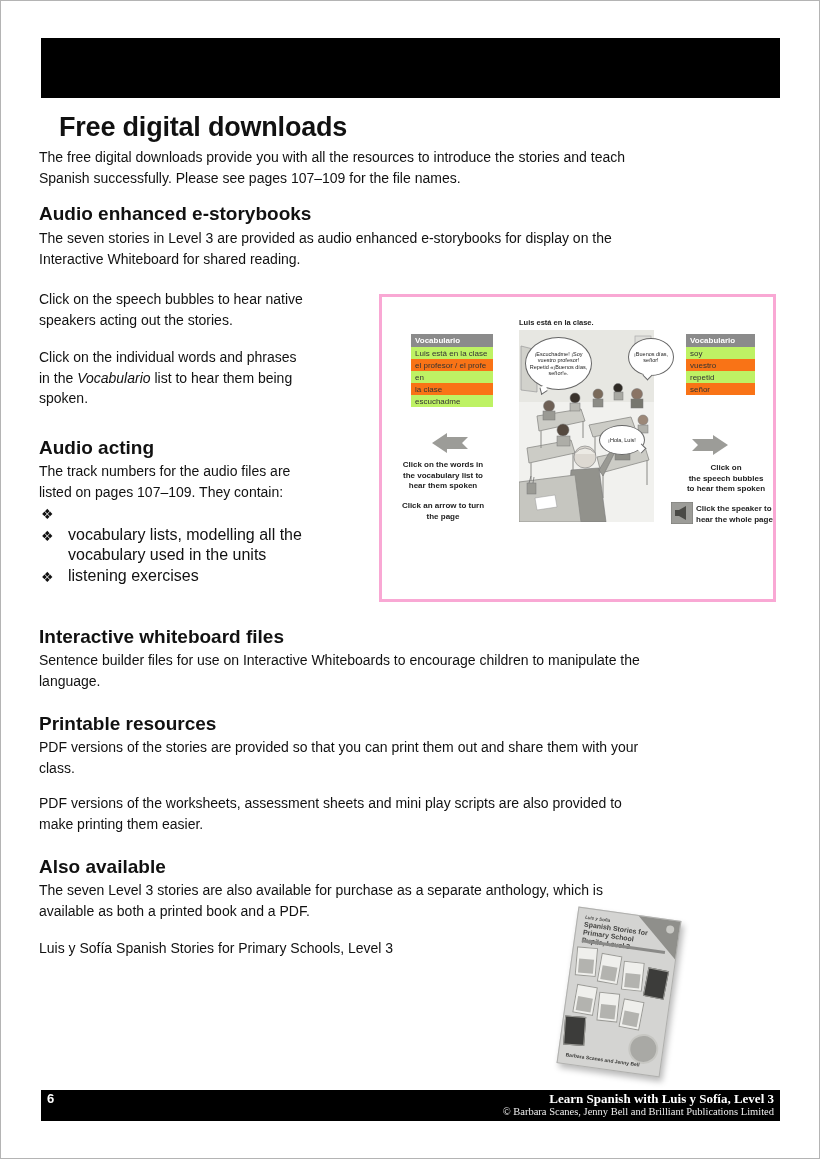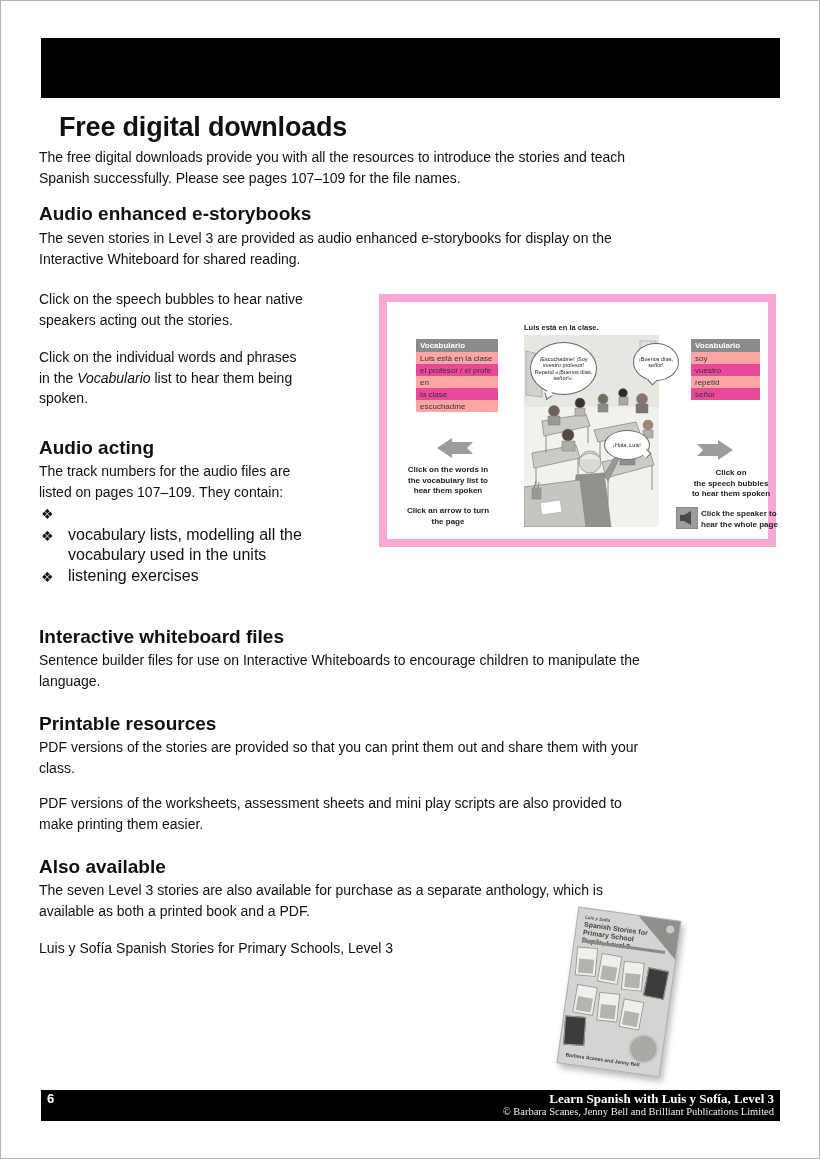--- a/index.html
+++ b/index.html
@@ -26,29 +26,29 @@
   .footer-title { font-size:13px; font-weight:bold; line-height:15px; }
   .footer-copy { font-size:10.5px; line-height:12px; color:#eee; }
 
   
   .bullet-row { display:flex; font-size:16px; line-height:20.5px; }
   .bullet-marker { width:29px; flex:none; padding-left:2px; font-size:14px; padding-top:1px; }
   .bullet-text { white-space:pre-line; }
 
   
   .figure {
-    left:378px; top:293px; width:397px; height:253px;
-    border:8px solid #f9a8d4; background:#fff;
+    left:378px; top:293px; width:397px; height:308px;
+    border:3px solid #f9a8d4; background:#fff;
   }
   .fig-caption { left:137px; top:21px; font-size:7.5px; font-weight:bold; color:#222; }
   .vocab { font-size:8px; color:#333; }
   .vocab-header { background:#8b8b8b; color:#fff; font-weight:bold; padding:2px 4px; }
   .vocab-item { padding:1.5px 4px; }
-  .vocab-item.odd { background:#fca5a5; }
-  .vocab-item.even { background:#ec4899; }
+  .vocab-item.odd { background:#bef264; }
+  .vocab-item.even { background:#f97316; }
   .vocab-left { left:29px; top:37px; width:82px; }
   .vocab-right { left:304px; top:37px; width:69px; }
   .classroom { left:137px; top:33px; width:135px; height:192px; }
   .bubble {
     position:absolute; background:#fff; border:1px solid #666; border-radius:50%;
     font-size:5.5px; line-height:6.5px; color:#222; text-align:center;
     display:flex; align-items:center; justify-content:center; padding:3px;
   }
   .tail {
     position:absolute; width:7px; height:7px; background:#fff;

